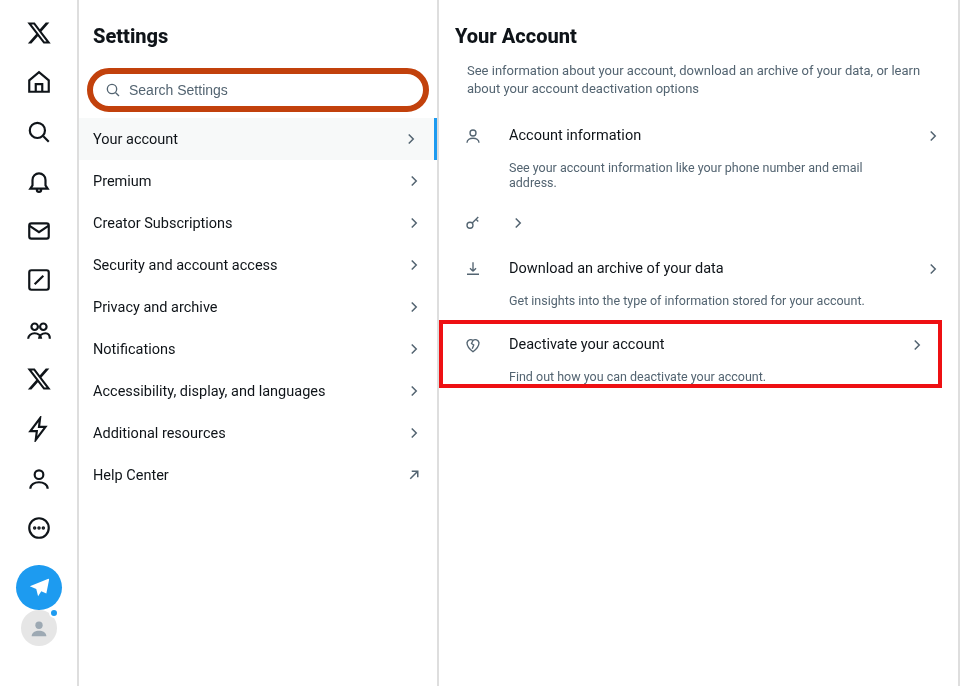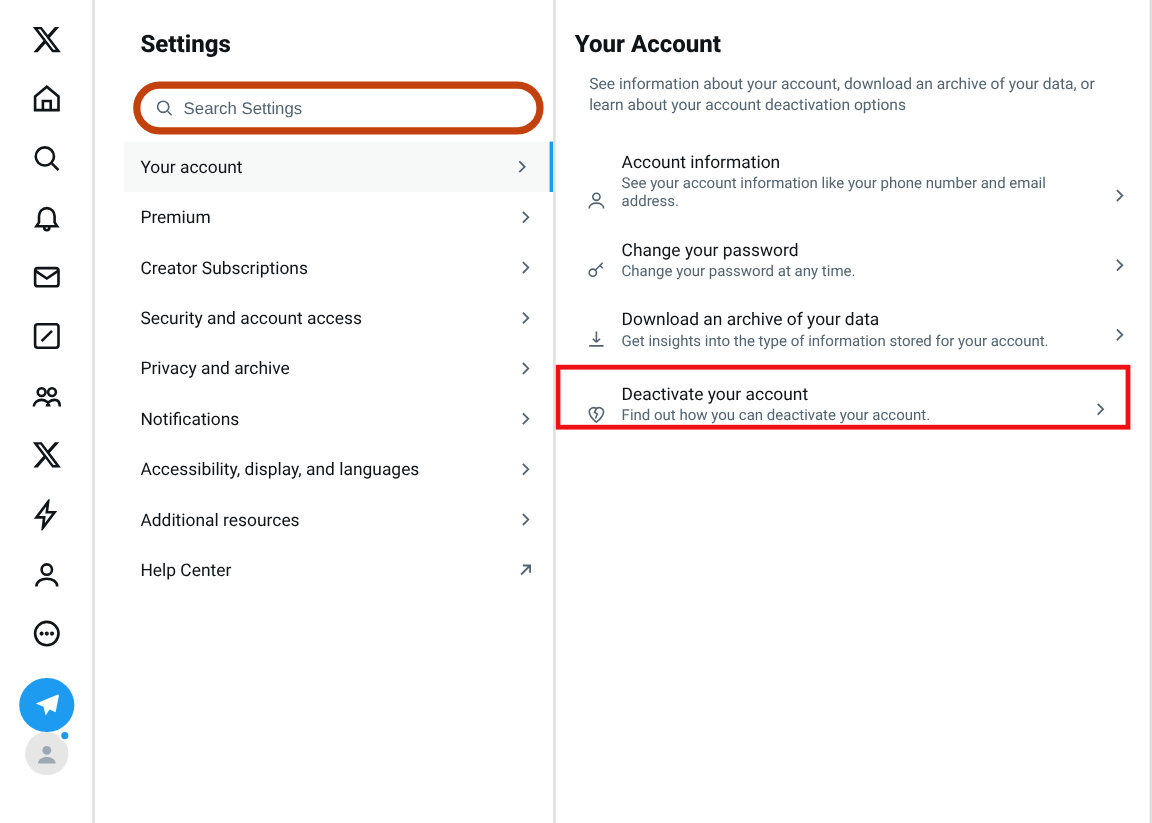--- a/index.html
+++ b/index.html
@@ -54,21 +54,20 @@
   .avatar-dot{
     position:absolute;top:-2px;right:-2px;width:10px;height:10px;
     background:#1d9bf0;border-radius:50%;border:2px solid #fff;
   }
   
   .settings-col{
     width:360px;height:100%;
     border-right:2px solid #dedede;
     padding-top:12px;
     overflow-y:auto;
-    margin-left:24px;
   }
   .settings-title{
     font-size:20px;font-weight:800;
     padding:12px 0 12px 14px;
   }
   .search-wrap{
     margin:8px 8px 4px 8px;
     border:6px solid #c2410c;border-radius:22px;
     height:40px;display:flex;align-items:center;
     padding:16px 12px;color:#536471;
@@ -95,36 +94,36 @@
   }
   .detail-title{
     font-size:20px;font-weight:800;
     padding:12px 16px 8px 16px;
   }
   .detail-desc{
     font-size:13px;color:#536471;
     padding:6px 16px 18px 28px;line-height:1.35;
   }
   .option-row{
-    display:flex;align-items:flex-end;
-    padding:12px 16px;cursor:pointer;gap:3px;
+    display:flex;align-items:flex-start;
+    padding:12px 16px;cursor:pointer;gap:18px;
   }
   .option-row.highlight{
     border:4px solid #ee1013;
     margin:0 16px 0 0;
     padding:12px 12px 0 12px;
   }
   .option-icon{
     width:36px;display:flex;align-items:center;justify-content:center;
     flex-shrink:0;
   }
   .option-icon svg{width:18px;height:18px;stroke:#536471;fill:none;stroke-width:1.8;}
   .option-text{flex:1;}
   .option-title{font-size:14.5px;font-weight:400;color:#0f1419;}
-  .option-sub{font-size:12.5px;color:#536471;margin-top:2px;}
+  .option-sub{font-size:12.5px;color:#536471;margin-top:16px;}
   .option-arrow svg{width:18px;height:18px;stroke:#536471;fill:none;stroke-width:2;}
 </style>
 </head>
 <body>
 
 <div class="app">
 
   <nav class="nav-rail">
     <div class="nav-icon logo">
       <svg viewBox="0 0 24 24">
@@ -293,24 +292,20 @@
           </svg></div>
     </div>
 
     <div class="option-row">
       <div class="option-icon">
         <svg viewBox="0 0 24 24">
             <circle cx="8" cy="15" r="4"></circle>
             <path d="m11 12 8-8M16 7l3 3"></path>
           </svg>
       </div>
-      <div class="option-text">
-        <div class="option-title">Change your password</div>
-        <div class="option-sub">Change your password at any time.</div>
-      </div>
       <div class="option-arrow"><svg viewBox="0 0 24 24">
             <path d="m9 6 6 6-6 6"></path>
           </svg></div>
     </div>
 
     <div class="option-row">
       <div class="option-icon">
         <svg viewBox="0 0 24 24">
             <path d="M12 3v12m0 0 4-4m-4 4-4-4M4 19h16"></path>
           </svg>

